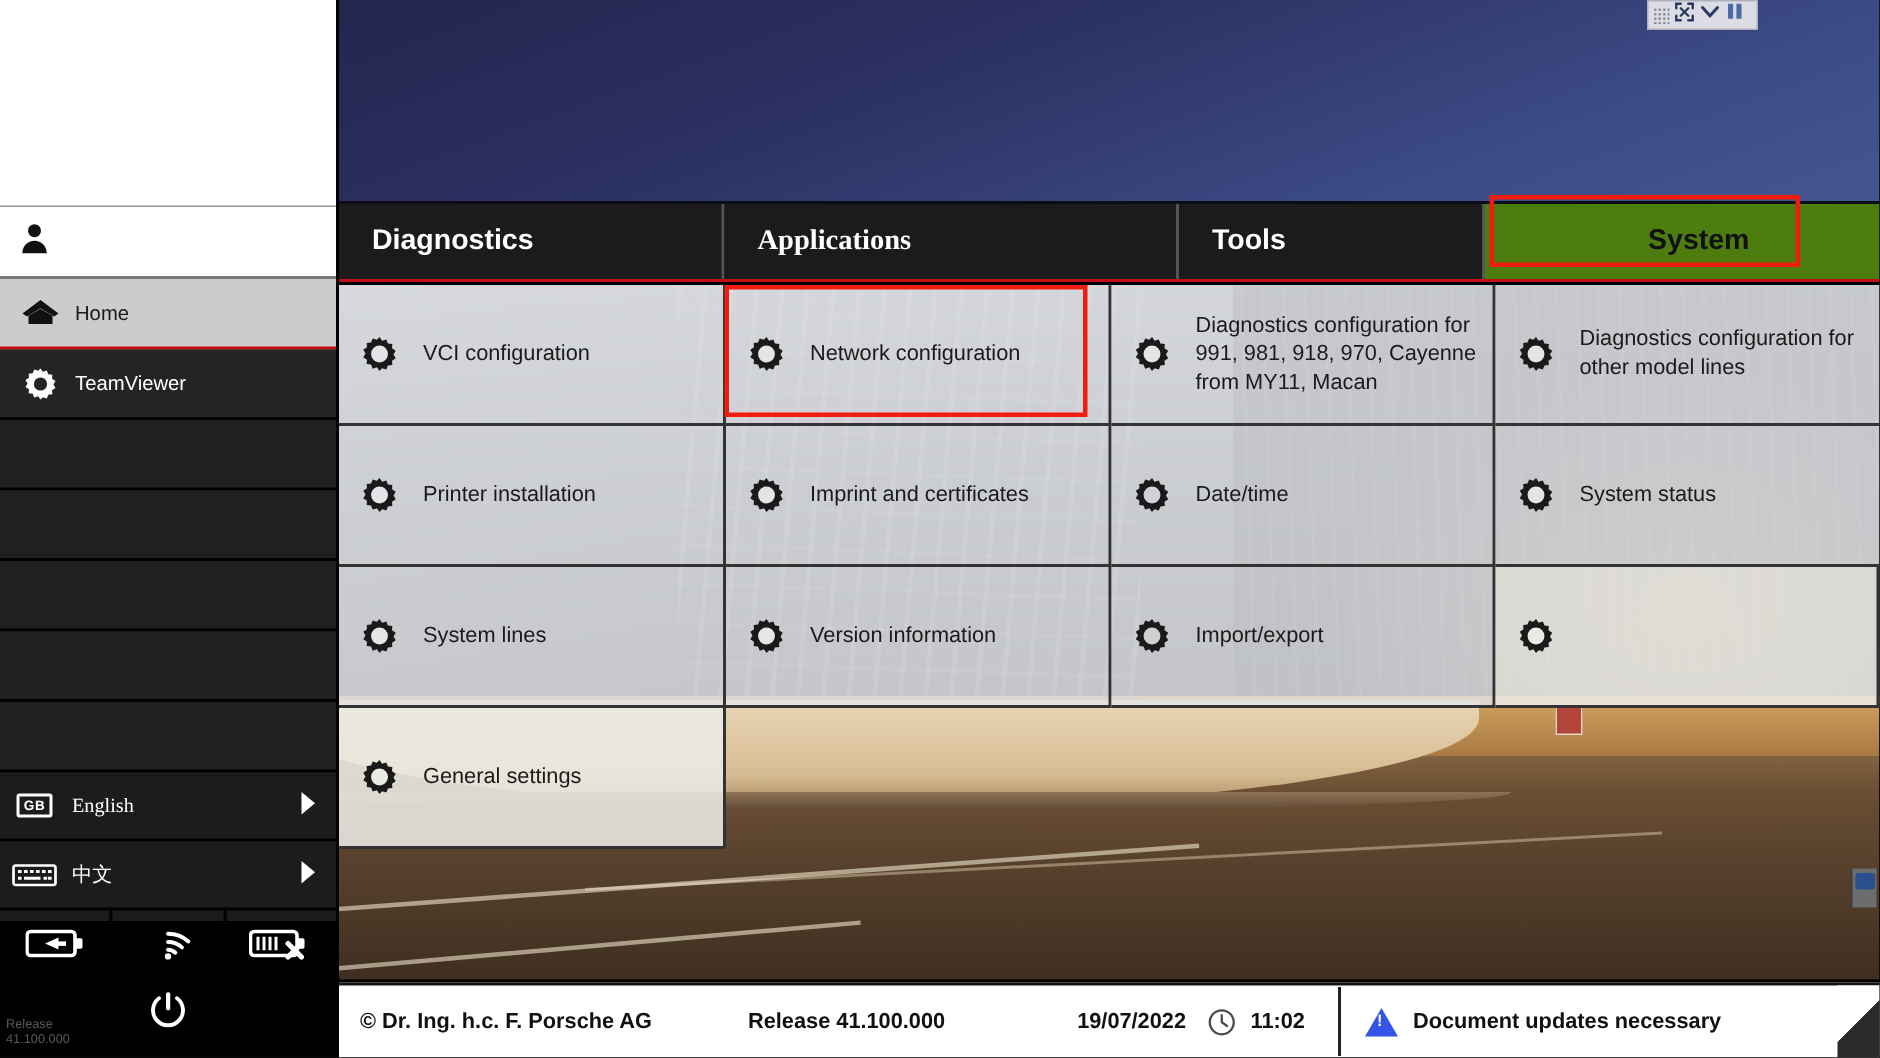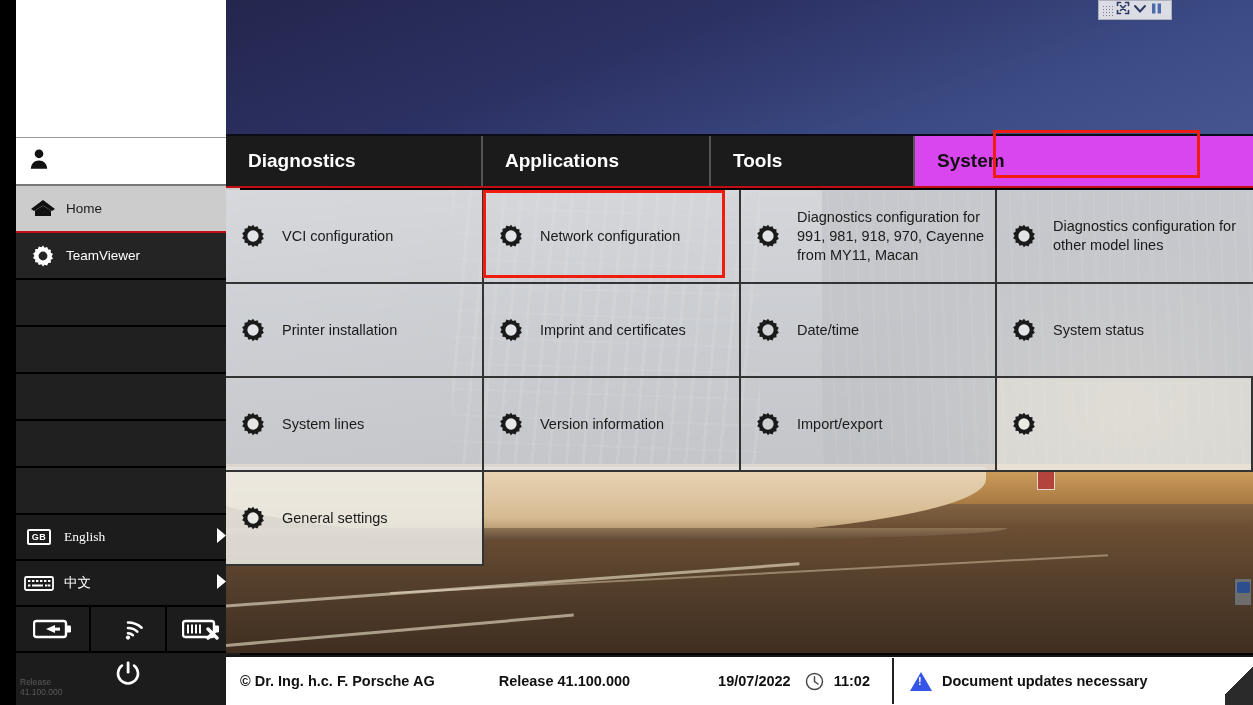--- a/index.html
+++ b/index.html
@@ -6,22 +6,22 @@
   html, body {
     width: 1253px; height: 705px;
     overflow: hidden;
     font-family: "Liberation Sans", sans-serif;
     background: #000;
   }
   #app { position: relative; width: 1253px; height: 705px; }
 
   
   #sidebar {
-    position: absolute; left: 16px; top: 0;
-    width: 226px; height: 705px;
+    position: absolute; left: 0; top: 0;
+    width: 226px; height: 614px;
     background: #1c1c1c;
     border-right: 2px solid #000;
   }
   .sb-blank-top {
     height: 138px; background: #fff;
     border-bottom: 1px solid #999;
   }
   .sb-user {
     height: 48px; background: #fff;
     border-bottom: 2px solid #777;
@@ -119,26 +119,27 @@
     border-bottom: 2px solid #c40c15;
   }
   .nav-tab {
     display: flex; align-items: center;
     padding-left: 22px;
     color: #fff; font-size: 19px; font-weight: bold;
     border-right: 2px solid #555;
     background: #1b1b1b;
   }
   .nav-tab.tab-diagnostics { width: 257px; }
-  .nav-tab.tab-applications { width: 228px; }
+  .nav-tab.tab-applications { width: 303px; font-family: Liberation Serif, serif; }
   .nav-tab.tab-tools { width: 204px; }
   .nav-tab.tab-system {
     width: 257px; flex: 1;
-    background: #d946ef; color: #111;
+    background: #4d7c0f; color: #111;
     border-right: none;
+    justify-content: center;
   }
 
   
   #content {
     position: absolute; left: 226px; top: 190px;
     width: 1027px; height: 463px;
     overflow: hidden;
     background: #171717;
   }
   

